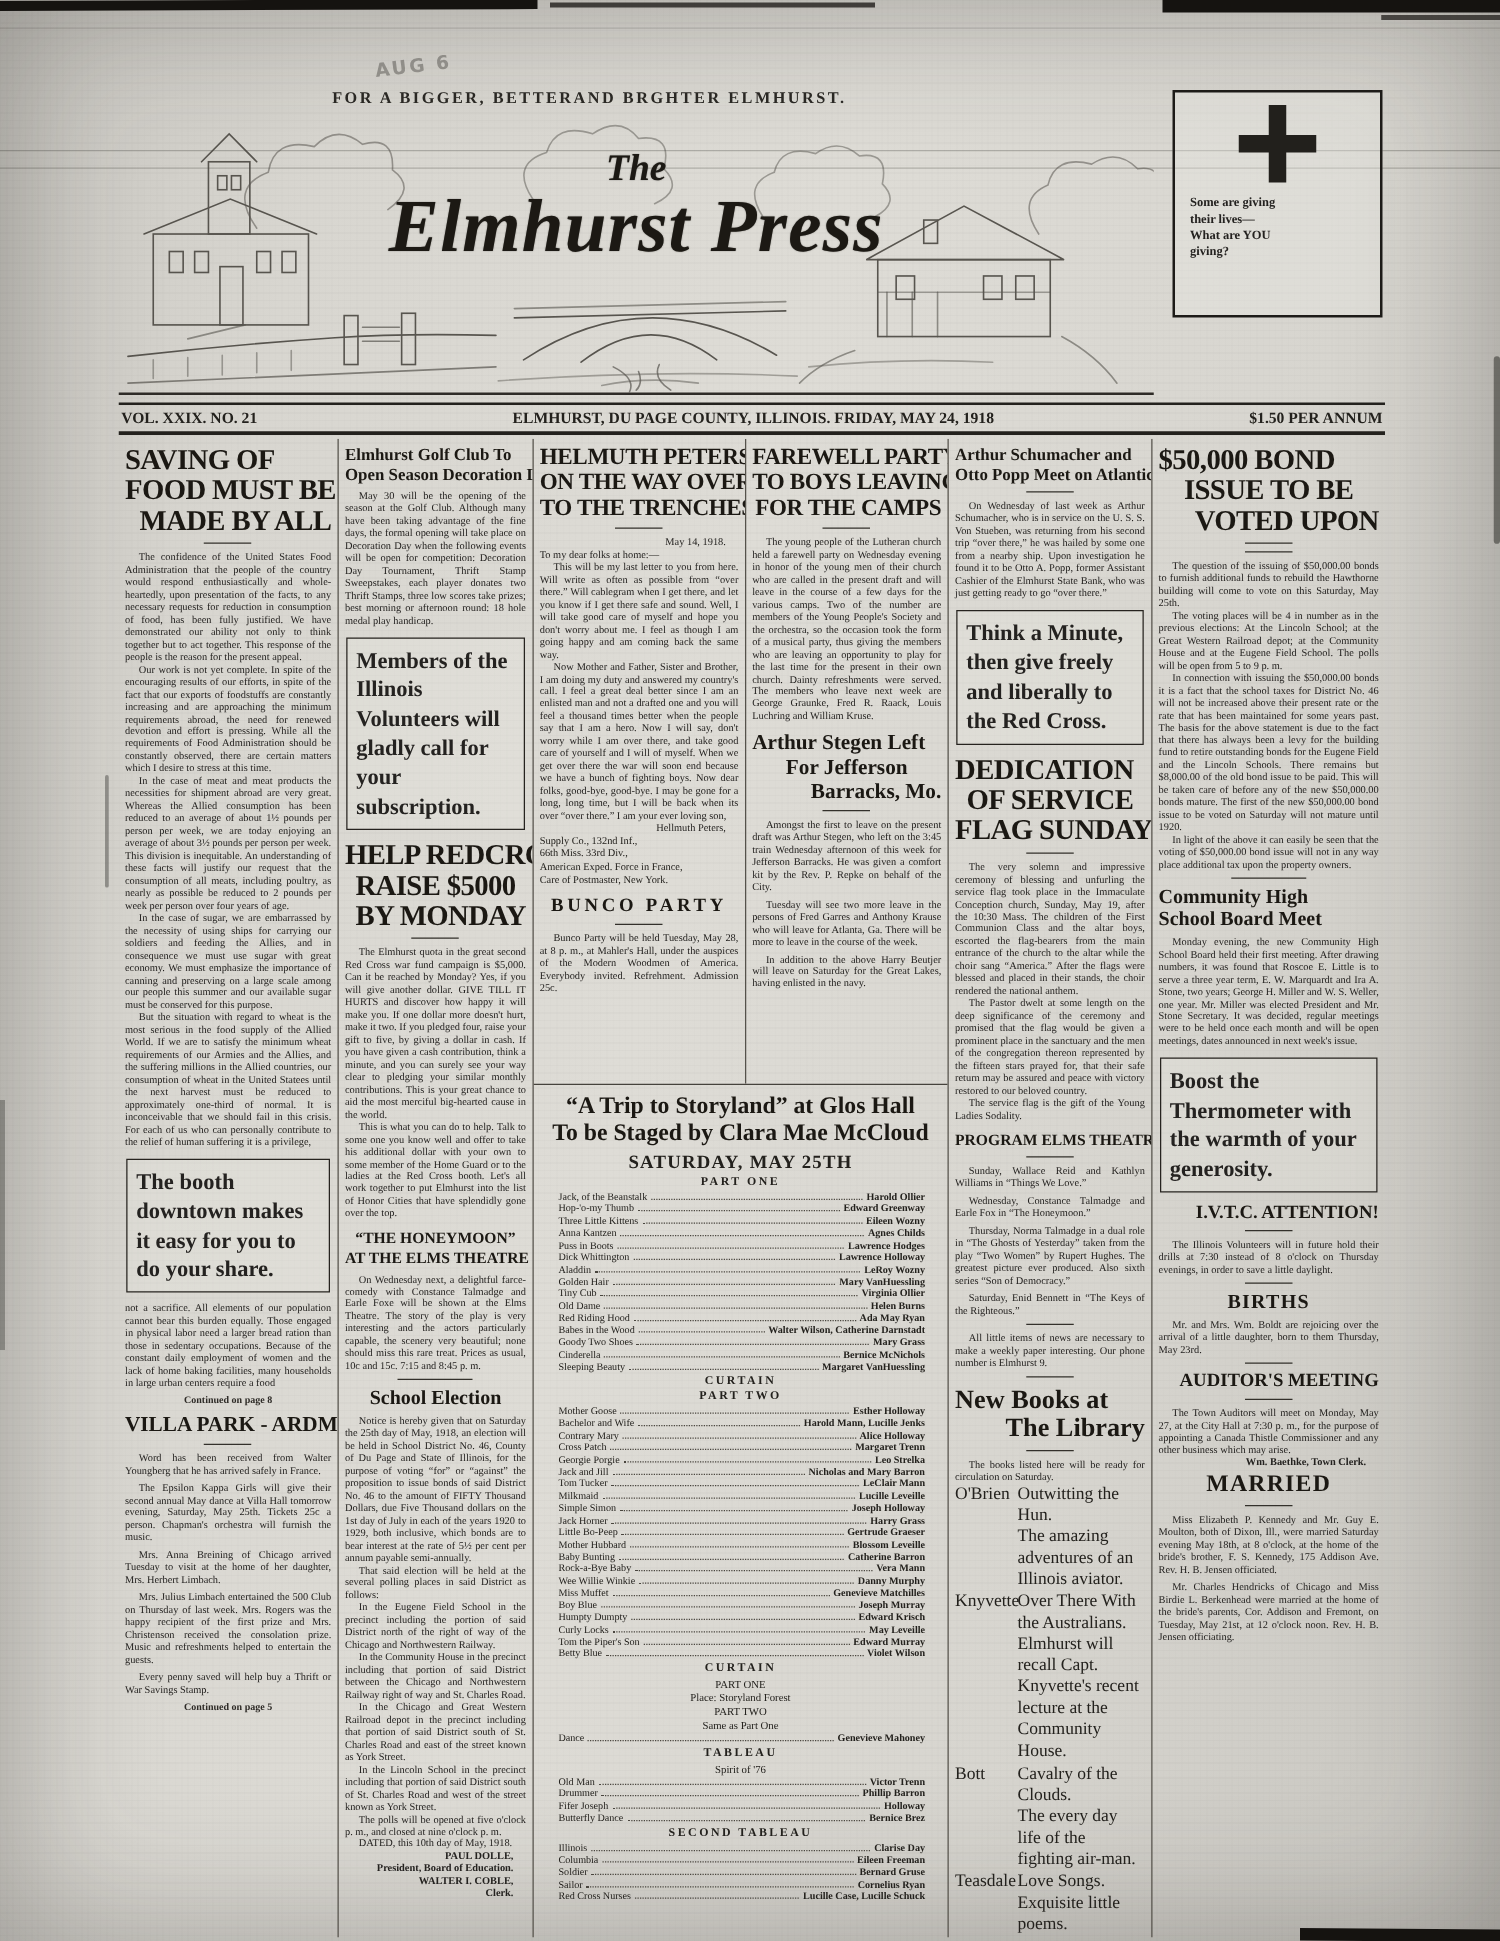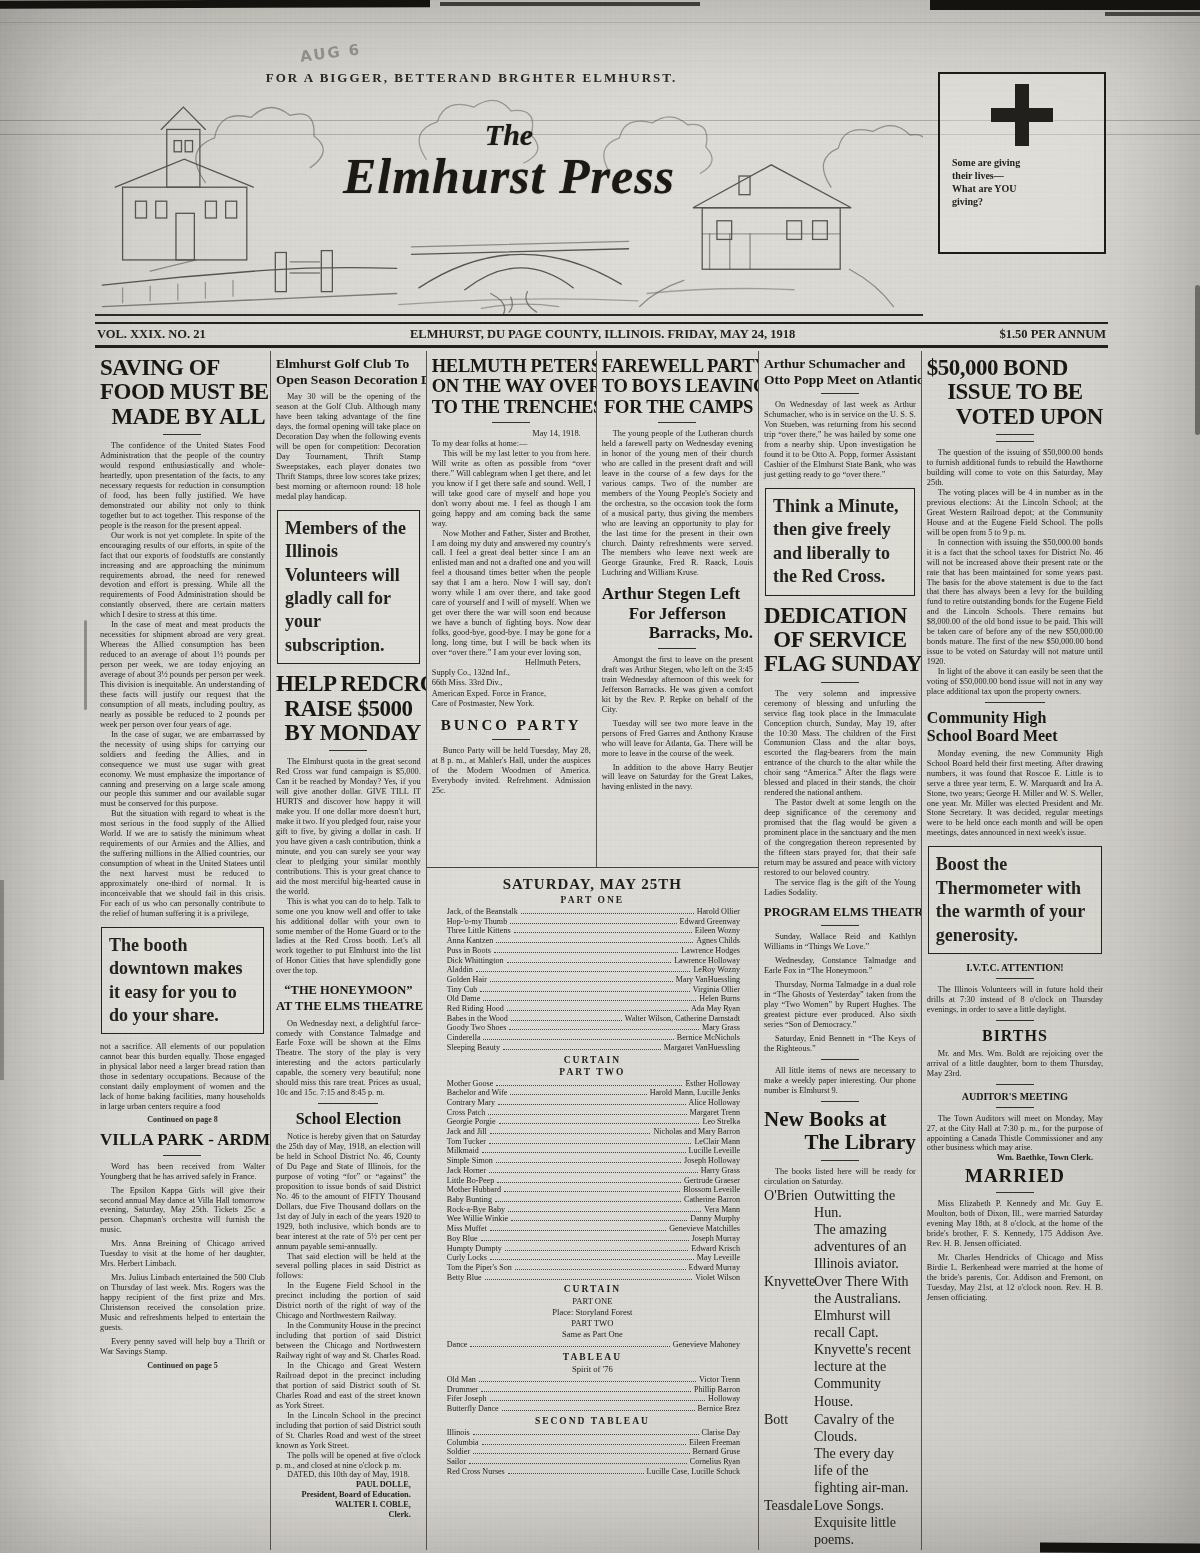--- a/index.html
+++ b/index.html
@@ -34,21 +34,21 @@
     position:absolute;left:0;right:260px;top:62px;text-align:center;
     font-size:13px;font-weight:bold;letter-spacing:2px;color:#2a2824;
   }
   .mast-art{position:absolute;left:0;right:185px;top:86px;bottom:6px;border-bottom:2px solid #2e2b27;}
   .mast-art svg{width:100%;height:100%;opacity:.9;}
   .paper-title{
     position:absolute;left:0;right:0;top:26px;text-align:center;color:#1c1914;
     text-shadow:0 0 1px rgba(30,28,24,.6);
   }
   .paper-title .the{font-size:30px;font-style:italic;font-weight:bold;display:block;line-height:1;}
-  .paper-title .name{font-size:50px;font-style:italic;font-weight:bold;letter-spacing:1px;line-height:1.05;display:block;}
+  .paper-title .name{font-size:60px;font-style:italic;font-weight:bold;letter-spacing:1px;line-height:1.05;display:block;}
   .pledge{
     position:absolute;right:2px;top:64px;width:168px;height:182px;
     border:2px solid #1d1b18;padding:10px 12px;box-sizing:border-box;background:rgba(236,234,229,.35);
   }
   .cross{width:62px;height:62px;margin:0 auto 10px;position:relative;}
   .cross::before,.cross::after{content:"";position:absolute;background:#22201c;}
   .cross::before{left:24px;top:0;width:14px;height:62px;}
   .cross::after{left:0;top:24px;width:62px;height:14px;}
   .pledge-text{font-size:10px;font-weight:bold;line-height:1.3;color:#242220;white-space:pre-line;}
   
@@ -91,41 +91,41 @@
   .ctr div{text-align:center;}
   .flushl div{text-align:left;}
   .hl-xl{font-size:23px;line-height:1.06;letter-spacing:-.5px;}
   .hl-lg{font-size:18.5px;line-height:1.1;letter-spacing:-.3px;}
   .hl-t20{font-size:16px;line-height:1.12;}
   .hl-t17{font-size:17px;line-height:1.15;}
   .hl-t21{font-size:21px;line-height:1.12;}
   .hl-md{font-size:13.5px;line-height:1.2;}
   .hl-md2{font-size:12.5px;line-height:1.25;}
   .hl-bunco{font-size:15px;letter-spacing:3px;text-align:center;}
-  .hl-cap15{font-size:10px;text-align:center;}
+  .hl-cap15{font-size:15px;text-align:right;}
   .hl-cap16{font-size:16px;text-align:center;letter-spacing:1px;}
   .hl-cap19{font-size:19px;text-align:center;letter-spacing:1px;}
   .subhead{font-size:13.5px;font-weight:bold;text-align:center;line-height:1.25;margin:3px 4px 5px;}
   .div-rule{width:38px;border-top:1.3px solid #33302b;margin:5px auto 6px;}
   .div-rule.w60{width:60px;}
   .continued{font-size:8px;font-weight:bold;text-align:center;margin:3px 0 6px;color:#2e2b27;}
   
   .nbox{
     border:1.6px solid #26231f;margin:8px 1px;padding:6px 7px;
     font-size:18px;font-weight:bold;line-height:1.3;color:#242220;background:rgba(236,234,229,.25);
   }
   
   .storyland{border-top:1px solid #45423c;flex:1;padding:4px 6px 0;overflow:hidden;}
   .story-date{font-size:15px;font-weight:bold;text-align:center;letter-spacing:1px;margin:4px 0 2px;}
   .prog-label{font-size:9.5px;font-weight:bold;text-align:center;letter-spacing:2px;margin:2px 0;}
   .prog-sub{font-size:8.6px;text-align:center;margin:1px 0;}
   .cast{margin:1px 12px 0 14px;}
   .cast-row{display:flex;align-items:baseline;font-size:8.1px;line-height:1.2;}
   .cast-row .dots{flex:1;border-bottom:1px dotted #4a463f;margin:0 3px 2px;}
-  .cast-row .actor{white-space:nowrap;}
+  .cast-row .actor{white-space:nowrap;font-weight:bold;}
   
   .book{font-size:14px;line-height:1.22;margin-bottom:1px;}
   .book-line{display:flex;}
   .book-author{width:50px;flex:none;}
   .book-title{flex:1;}
   .book-note{margin-left:50px;}
   .hl-story{font-size:19px;line-height:1.15;}
 </style>
 </head>
 <body>
@@ -371,20 +371,24 @@
             <div>
                 <p>Amongst the first to leave on the present draft was Arthur Stegen, who left on the 3:45 train Wednesday afternoon of this week for Jefferson Barracks. He was given a comfort kit by the Rev. P. Repke on behalf of the City.</p>
                 <p>Tuesday will see two more leave in the persons of Fred Garres and Anthony Krause who will leave for Atlanta, Ga. There will be more to leave in the course of the week.</p>
                 <p>In addition to the above Harry Beutjer will leave on Saturday for the Great Lakes, having enlisted in the navy.</p>
               </div>
           </article>
         </section>
       </div>
 
       <section class="storyland">
+        <div class="hl hl-story ctr">
+            <div>“A Trip to Storyland” at Glos Hall</div>
+            <div>To be Staged by Clara Mae McCloud</div>
+          </div>
         <div class="story-date">SATURDAY, MAY 25TH</div>
         <div class="prog-label">PART ONE</div>
         <div class="cast">
           <div class="cast-row">
               <span class="role">Jack, of the Beanstalk</span>
               <span class="dots"></span>
               <span class="actor">Harold Ollier</span>
             </div>
 
           <div class="cast-row">

